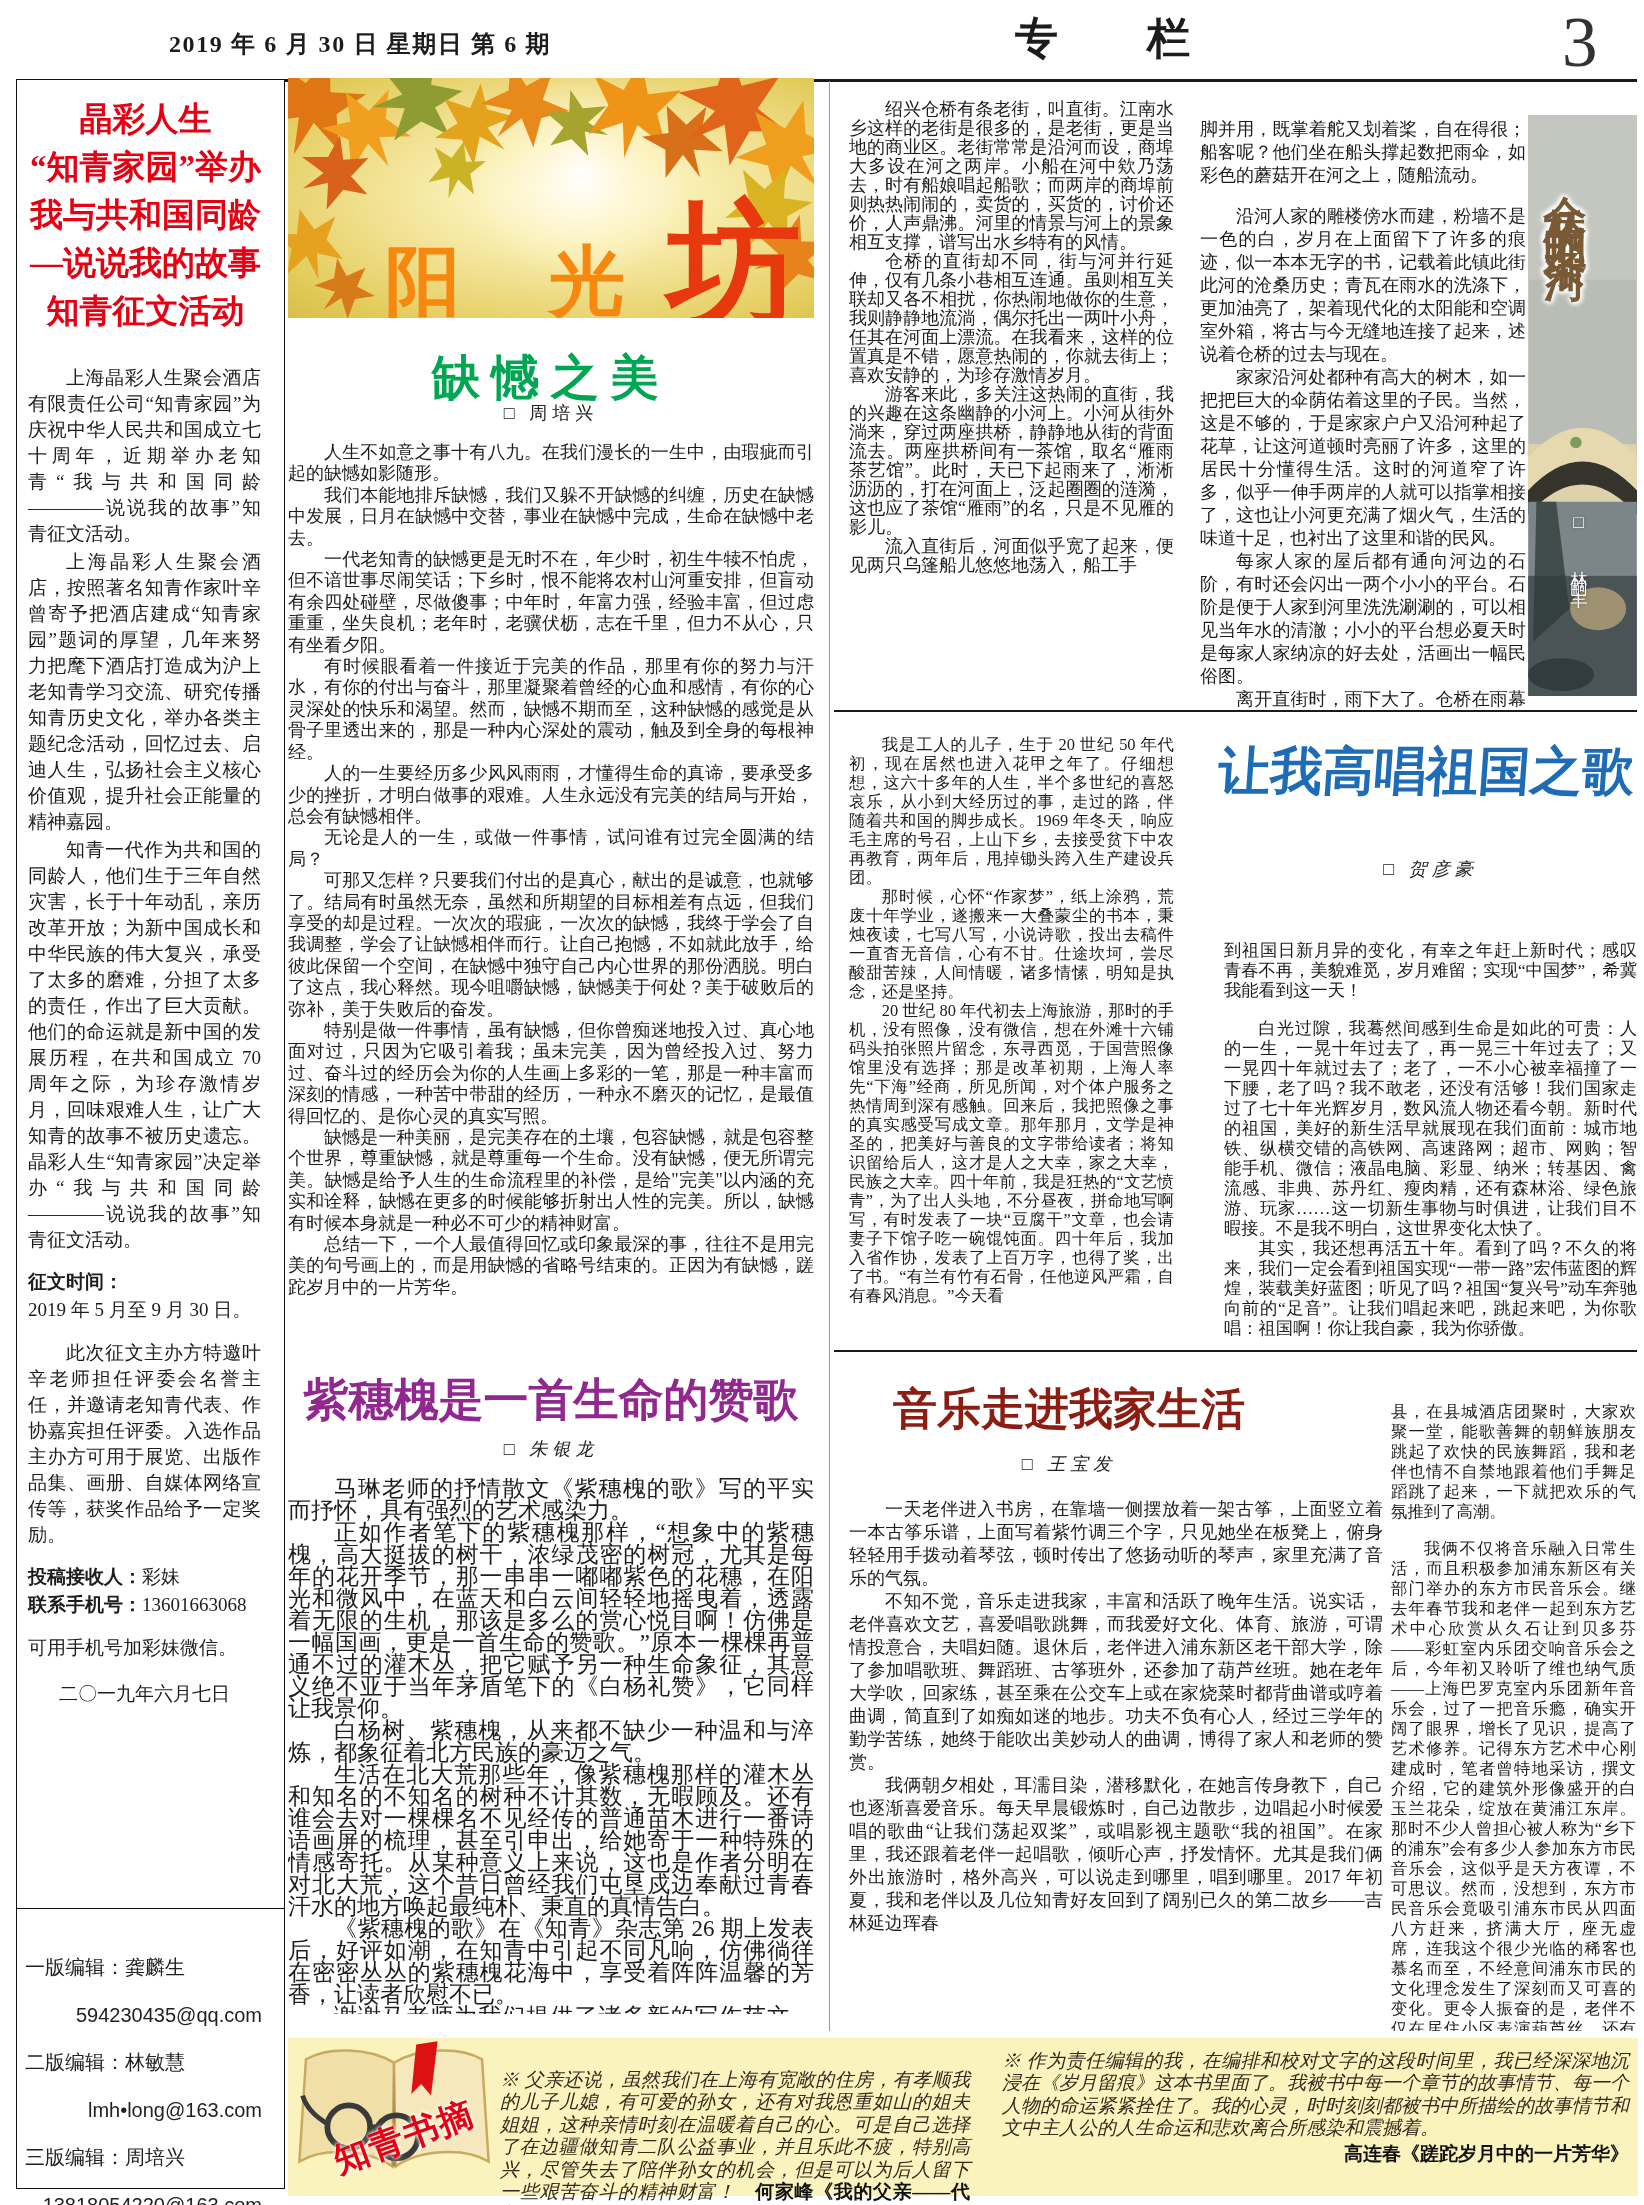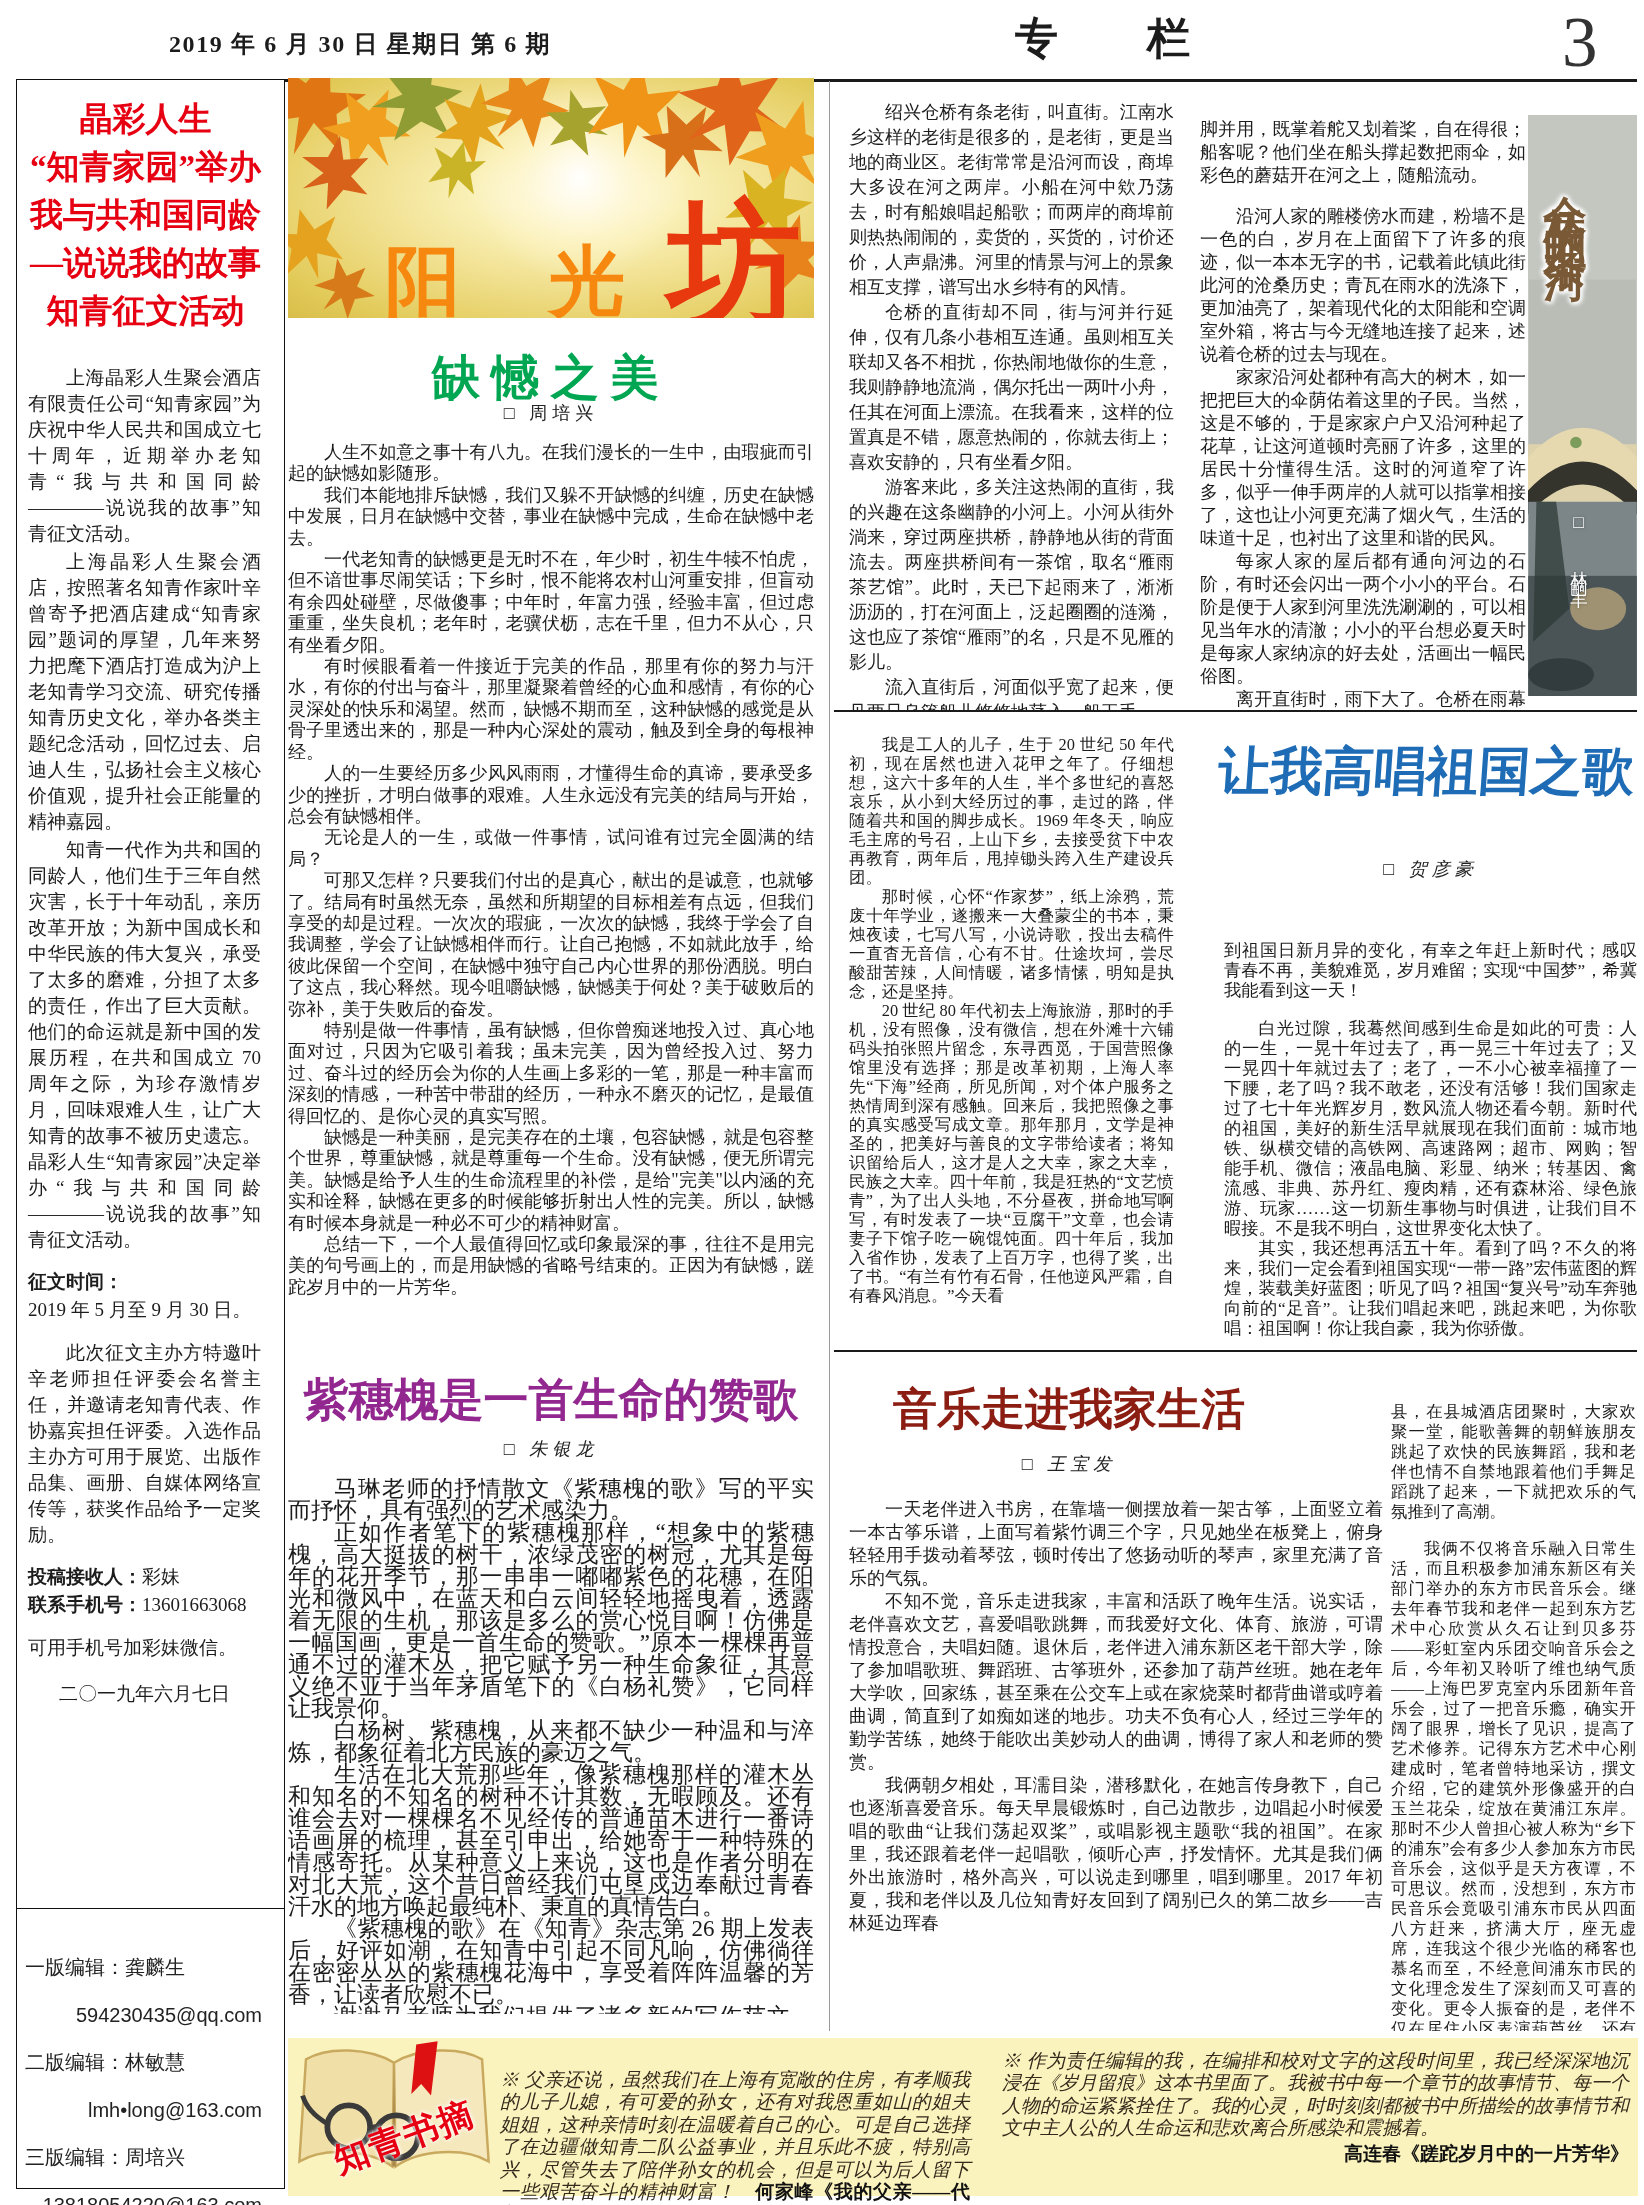--- a/index.html
+++ b/index.html
@@ -48,21 +48,21 @@
   .quexian-author{left:288px;top:401px;width:526px;}
   .quexian-body{left:288px;top:442px;width:526px;height:858px;font-size:18px;line-height:21.4px;}
 
   
   .zisuihuai-title{left:286px;top:1370px;width:530px;text-align:center;font-size:45px;font-weight:bold;
                    color:#92278f;font-family:Liberation Sans, sans-serif;}
   .zisuihuai-author{left:288px;top:1437px;width:526px;font-style:italic;}
   .zisuihuai-body{left:288px;top:1478px;width:526px;height:536px;font-size:23px;line-height:22px;}
 
   
-  .cangqiao-col1{left:849px;top:100px;width:325px;height:610px;font-size:18px;line-height:25px;}
+  .cangqiao-col1{left:849px;top:100px;width:325px;height:610px;font-size:18px;line-height:19px;}
   .cangqiao-col2{left:1200px;top:100px;width:326px;height:610px;font-size:18px;line-height:23px;}
   .photo-strip{left:1528px;top:115px;width:109px;height:581px;overflow:hidden;}
   .cangqiao-title-vert{left:1536px;top:161px;writing-mode:vertical-rl;font-size:43px;font-weight:bold;
       color:#7a5a36;letter-spacing:13px;font-family:"Liberation Serif",serif;
       text-shadow:0 0 4.1px #fff,0 0 7.4px #fff,1.6px 1.6px 5px #fff,-1.6px -1.6px 5px #fff;}
   .cangqiao-author-vert{left:1566px;top:513px;writing-mode:vertical-rl;font-size:17.3px;color:#fff;
       letter-spacing:10px;text-shadow:0 0 3.3px rgba(0,0,0,.45);}
   .rule-mid1{left:834px;top:710px;width:803px;height:1.6px;}
 
   
@@ -186,21 +186,21 @@
   <p class="para">马琳老师的抒情散文《紫穗槐的歌》写的平实而抒怀，具有强烈的艺术感染力。</p>
   <p class="para">正如作者笔下的紫穗槐那样，“想象中的紫穗槐，高大挺拔的树干，浓绿茂密的树冠，尤其是每年的花开季节，那一串串一嘟嘟紫色的花穗，在阳光和微风中，在蓝天和白云间轻轻地摇曳着，透露着无限的生机，那该是多么的赏心悦目啊！仿佛是一幅国画，更是一首生命的赞歌。”原本一棵棵再普通不过的灌木丛，把它赋予另一种生命象征，其意义绝不亚于当年茅盾笔下的《白杨礼赞》，它同样让我景仰。</p>
   <p class="para">白杨树、紫穗槐，从来都不缺少一种温和与淬炼，都象征着北方民族的豪迈之气。</p>
   <p class="para">生活在北大荒那些年，像紫穗槐那样的灌木丛和知名的不知名的树种不计其数，无暇顾及。还有谁会去对一棵棵名不见经传的普通苗木进行一番诗语画屏的梳理，甚至引申出，给她寄于一种特殊的情感寄托。从某种意义上来说，这也是作者分明在对北大荒，这个昔日曾经我们屯垦戍边奉献过青春汗水的地方唤起最纯朴、秉直的真情告白。</p>
   <p class="para">《紫穗槐的歌》在《知青》杂志第 26 期上发表后，好评如潮，在知青中引起不同凡响，仿佛徜徉在密密丛丛的紫穗槐花海中，享受着阵阵温馨的芳香，让读者欣慰不已。</p>
   <p class="para">谢谢马老师为我们提供了诸多新的写作范文，使《知青》在广大知青读者中挖掘出更多优秀的新作品像群蜂采蜜般的悉心采撷。</p>
 </div>
 
 <div class="abs cangqiao-col1 just clip">
   <p class="para">绍兴仓桥有条老街，叫直街。江南水乡这样的老街是很多的，是老街，更是当地的商业区。老街常常是沿河而设，商埠大多设在河之两岸。小船在河中欸乃荡去，时有船娘唱起船歌；而两岸的商埠前则热热闹闹的，卖货的，买货的，讨价还价，人声鼎沸。河里的情景与河上的景象相互支撑，谱写出水乡特有的风情。</p>
-  <p class="para">仓桥的直街却不同，街与河并行延伸，仅有几条小巷相互连通。虽则相互关联却又各不相扰，你热闹地做你的生意，我则静静地流淌，偶尔托出一两叶小舟，任其在河面上漂流。在我看来，这样的位置真是不错，愿意热闹的，你就去街上；喜欢安静的，只有坐看夕阳。</p>
+  <p class="para">仓桥的直街却不同，街与河并行延伸，仅有几条小巷相互连通。虽则相互关联却又各不相扰，你热闹地做你的生意，我则静静地流淌，偶尔托出一两叶小舟，任其在河面上漂流。在我看来，这样的位置真是不错，愿意热闹的，你就去街上；喜欢安静的，为珍存激情岁月。</p>
   <p class="para">游客来此，多关注这热闹的直街，我的兴趣在这条幽静的小河上。小河从街外淌来，穿过两座拱桥，静静地从街的背面流去。两座拱桥间有一茶馆，取名“雁雨茶艺馆”。此时，天已下起雨来了，淅淅沥沥的，打在河面上，泛起圈圈的涟漪，这也应了茶馆“雁雨”的名，只是不见雁的影儿。</p>
   <p class="para">流入直街后，河面似乎宽了起来，便见两只乌篷船儿悠悠地荡入，船工手</p>
 </div>
 <div class="abs cangqiao-col2 just clip">
   <p>脚并用，既掌着舵又划着桨，自在得很；船客呢？他们坐在船头撑起数把雨伞，如彩色的蘑菇开在河之上，随船流动。</p>
   <p class="para">沿河人家的雕楼傍水而建，粉墙不是一色的白，岁月在上面留下了许多的痕迹，似一本本无字的书，记载着此镇此街此河的沧桑历史；青瓦在雨水的洗涤下，更加油亮了，架着现代化的太阳能和空调室外箱，将古与今无缝地连接了起来，述说着仓桥的过去与现在。</p>
   <p class="para">家家沿河处都种有高大的树木，如一把把巨大的伞荫佑着这里的子民。当然，这是不够的，于是家家户户又沿河种起了花草，让这河道顿时亮丽了许多，这里的居民十分懂得生活。这时的河道窄了许多，似乎一伸手两岸的人就可以指掌相接了，这也让小河更充满了烟火气，生活的味道十足，也衬出了这里和谐的民风。</p>
   <p class="para">每家人家的屋后都有通向河边的石阶，有时还会闪出一两个小小的平台。石阶是便于人家到河里洗洗涮涮的，可以相见当年水的清澈；小小的平台想必夏天时是每家人家纳凉的好去处，活画出一幅民俗图。</p>
   <p class="para">离开直街时，雨下大了。仓桥在雨幕中显得更加朦胧了。</p>
 </div>

